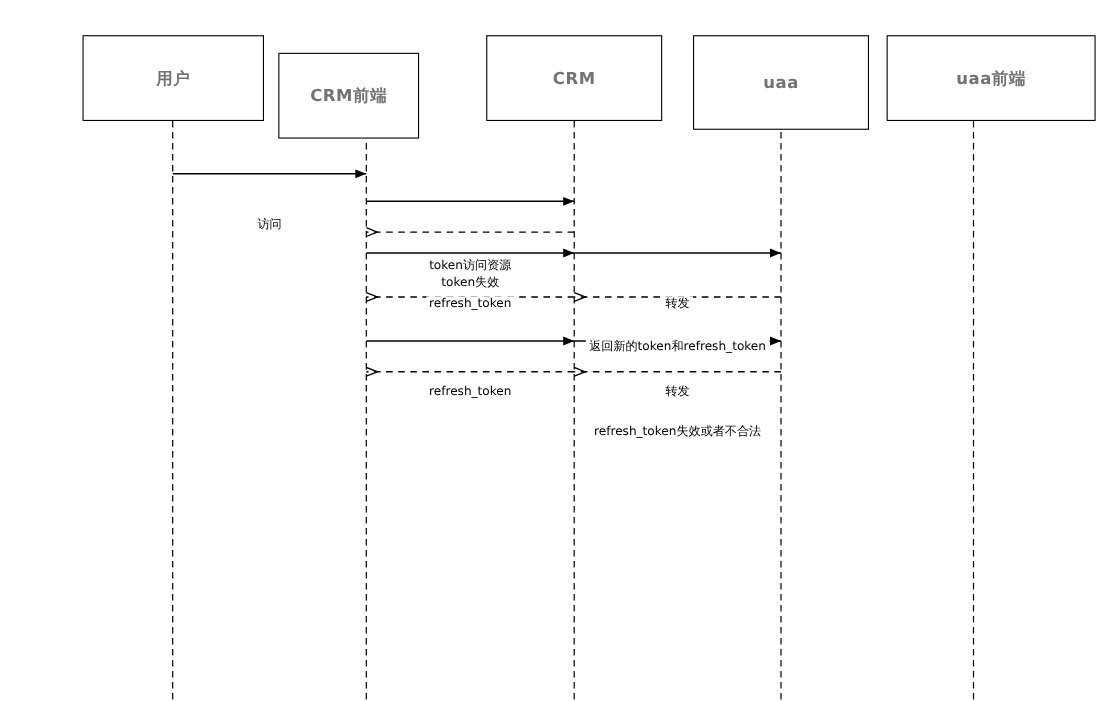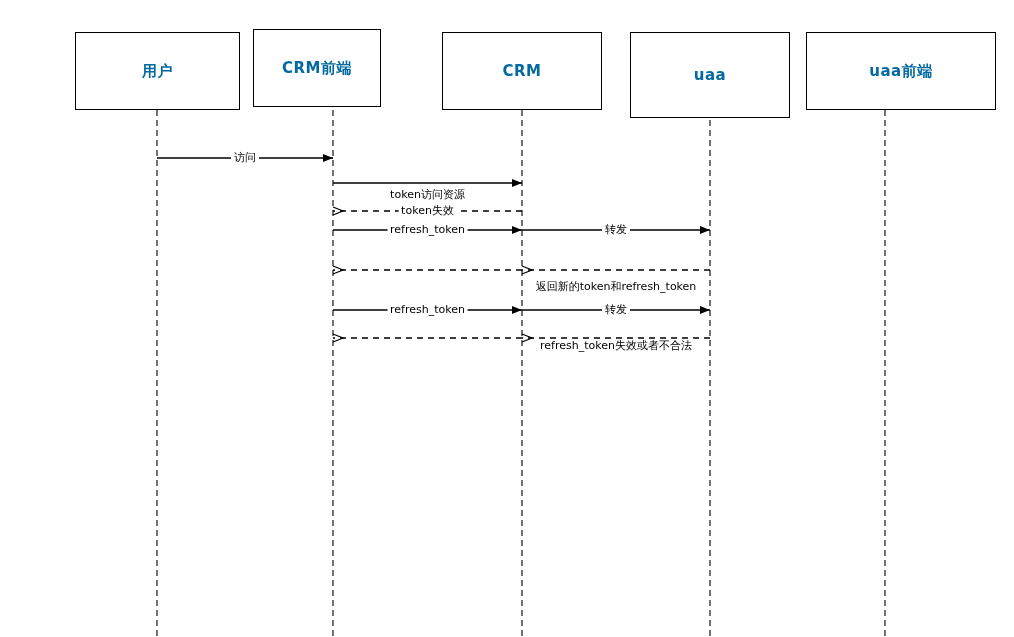--- a/index.html
+++ b/index.html
@@ -15,32 +15,33 @@
   .actor-box {
     position: absolute;
     box-sizing: border-box;
     border: 1.5px solid #000000;
     background: #ffffff;
     display: flex;
     align-items: center;
     justify-content: center;
     font-weight: bold;
     font-size: 15px;
-    color: #0369a1;
+    color: #737373;
     letter-spacing: 0.5px;
   }
   .msg-label {
     position: absolute;
     transform: translate(-50%, -50%);
     background: #ffffff;
     color: #000000;
     font-size: 11px;
     line-height: 1.2;
     padding: 0 3px;
     white-space: nowrap;
+    margin-top: 46px;
   }
   .lifeline { stroke: #000000; stroke-width: 1.1; stroke-dasharray: 6 4; }
   .msg { stroke: #000000; stroke-width: 1.3; fill: none; }
   .msg.dashed { stroke-dasharray: 6 5; }
 </style>
 </head>
 <body>
 
 <div class="canvas">
   <svg id="diagram-svg" width="1014" height="637">
@@ -70,37 +71,37 @@
         <line x1="333" y1="310" x2="522" y2="310" class="msg solid" marker-end="url(#arrow-filled)"></line>
         <line x1="522" y1="310" x2="710" y2="310" class="msg solid" marker-end="url(#arrow-filled)"></line>
         <line x1="522" y1="338" x2="333" y2="338" class="msg dashed" marker-end="url(#arrow-open)"></line>
         <line x1="710" y1="338" x2="522" y2="338" class="msg dashed" marker-end="url(#arrow-open)"></line>
       </g>
   </svg>
   <div id="actors-layer">
       <div class="actor-box" style="left: 75px; top: 32px; width: 165px; height: 78px;">
         <span>用户</span>
       </div>
-      <div class="actor-box" style="left: 253px; top: 29px; width: 128px; height: 78px;">
+      <div class="actor-box" style="left: 253px; top: 48px; width: 128px; height: 78px;">
         <span>CRM前端</span>
       </div>
       <div class="actor-box" style="left: 442px; top: 32px; width: 160px; height: 78px; text-align: center;">
         <span>CRM</span>
       </div>
       <div class="actor-box" style="left: 630px; top: 32px; width: 160px; height: 86px;">
         <span>uaa</span>
       </div>
       <div class="actor-box" style="left: 806px; top: 32px; width: 190px; height: 78px;">
         <span>uaa前端</span>
       </div>
     </div>
   <div id="labels-layer">
       <div class="msg-label" style="left: 245px; top: 158px;">访问</div>
       <div class="msg-label" style="left: 427.5px; top: 195px;">token访问资源</div>
       <div class="msg-label" style="left: 427.5px; top: 211px;">token失效</div>
       <div class="msg-label" style="left: 427.5px; top: 230px;">refresh_token</div>
       <div class="msg-label" style="left: 616px; top: 230px;">转发</div>
-      <div class="msg-label" style="left: 616px; top: 287px;">返回新的token和refresh_token</div>
+      <div class="msg-label" style="left: 616px; top: 269px;">返回新的token和refresh_token</div>
       <div class="msg-label" style="left: 427.5px; top: 310px;">refresh_token</div>
       <div class="msg-label" style="left: 616px; top: 310px;">转发</div>
       <div class="msg-label" style="left: 616px; top: 346px;">refresh_token失效或者不合法</div>
     </div>
 </div>
 
 </body></html>

